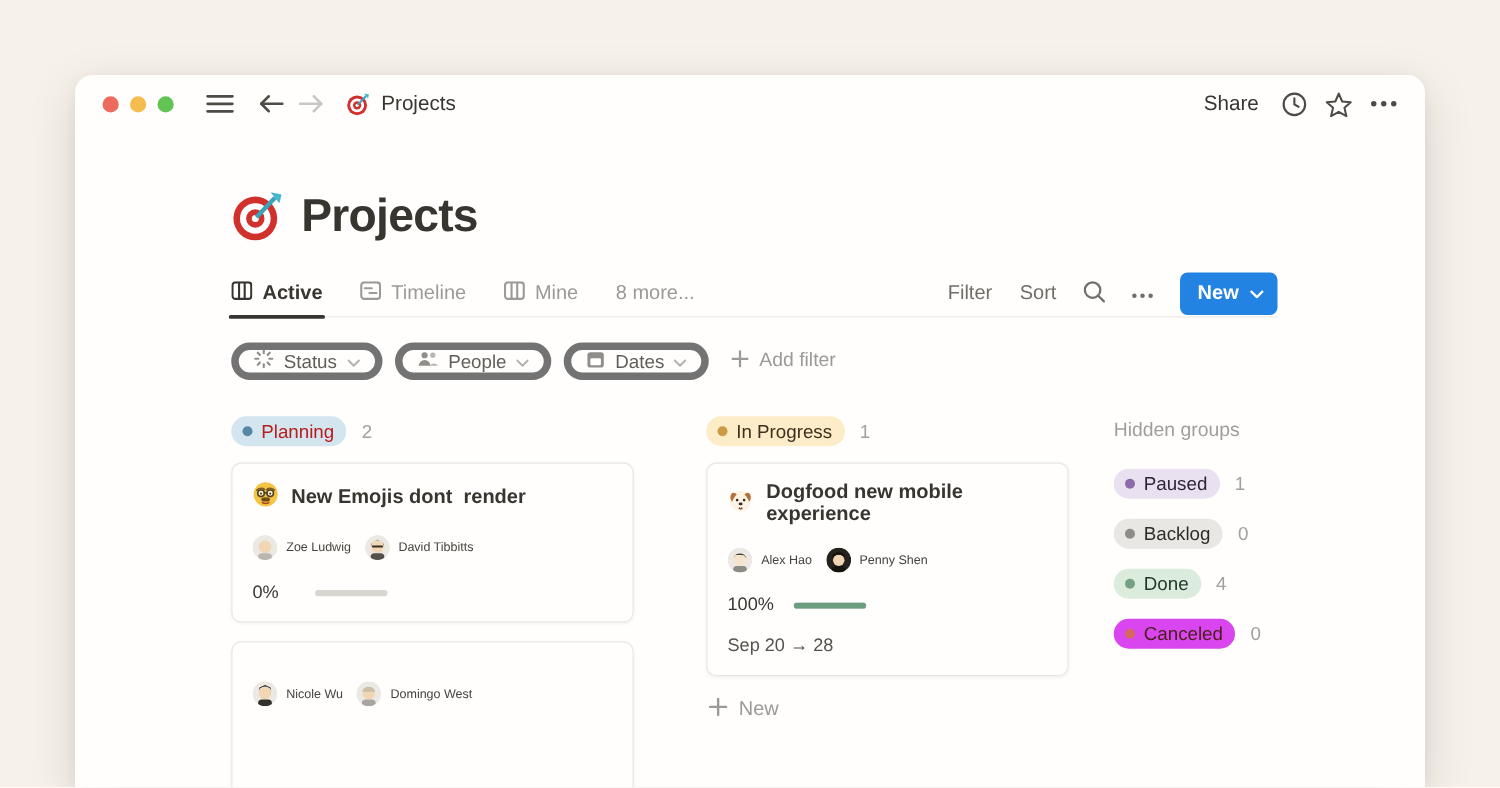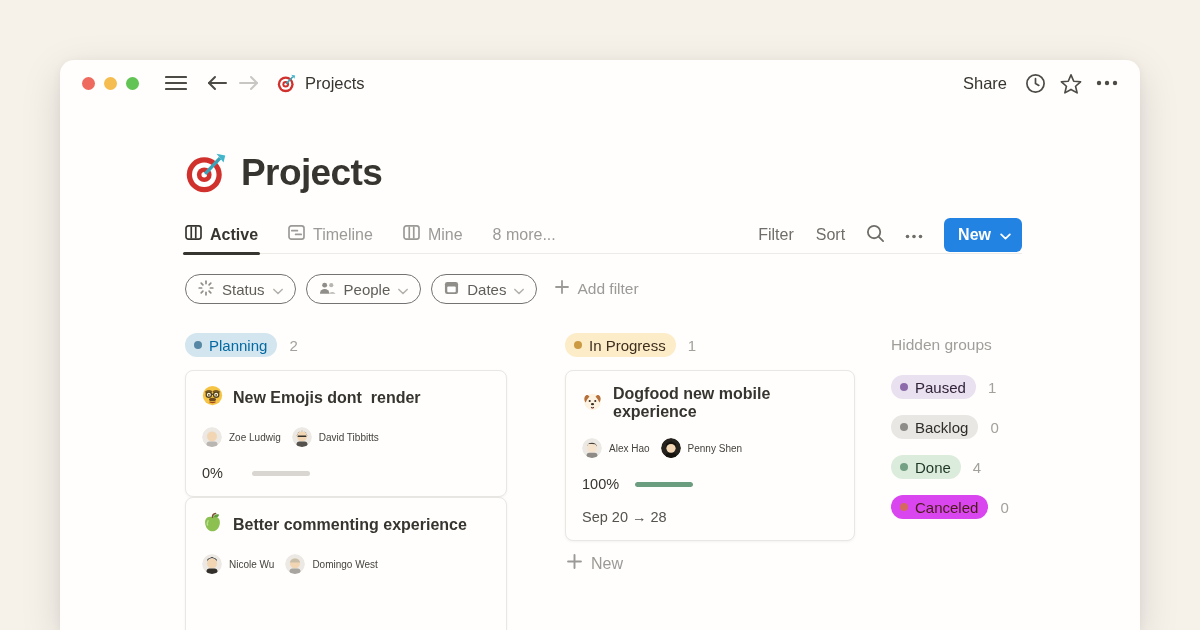--- a/index.html
+++ b/index.html
@@ -43,36 +43,36 @@
   .tab-more { margin-right:0; }
   .tools { margin-left:auto; display:flex; align-items:center; gap:10px; }
   .tool-txt { background:none; border:none; cursor:pointer; font-family:inherit; font-size:16px; color:#6f6e69; padding:4px 6px; }
   .tool-ic { background:none; border:none; cursor:pointer; display:flex; padding:4px 5px; }
   .new-btn { display:flex; align-items:center; gap:9px; height:34px; padding:0 11px 0 14px; margin-left:6px;
              border:none; border-radius:6px; cursor:pointer; color:#fff; font-family:inherit; font-size:16px; font-weight:600; }
 
   
   .chips-row { margin-top:20px; display:flex; align-items:center; gap:10px; }
   .chip { display:flex; align-items:center; gap:8px; height:30px; padding:0 12px; background:#fffefc;
-          border:1px solid #737373; border-radius:16px; cursor:pointer; font-family:inherit; font-size:15px; color:#5f5e59; }
+          border:6px solid #737373; border-radius:16px; cursor:pointer; font-family:inherit; font-size:15px; color:#5f5e59; }
   .add-filter { display:flex; align-items:center; gap:8px; background:none; border:none; cursor:pointer;
                 font-family:inherit; font-size:15.5px; color:#9b9a97; margin-left:8px; }
 
   
   .board { margin-top:29px; display:flex; align-items:flex-start; }
   .col { width:322px; flex:none; }
   .col + .col { margin-left:26px;padding-left:32px; }
   .col-head { display:flex; align-items:center; height:24px; margin-bottom:13px; }
   .pill { display:inline-flex; align-items:center; gap:7px; height:24px; padding:0 10px 0 9px;
           border-radius:12px; font-size:15px; font-weight:500; }
   .dot { width:8px; height:8px; border-radius:50%; flex:none; }
   .count { margin-left:12px; font-size:15px; color:#a3a19c; }
 
   .card { background:#fffefc; border:1px solid #e9e7e4; border-radius:8px;
-          box-shadow:0 1px 3px rgba(15,15,15,.05); padding:14px 16px 15px; cursor:pointer; }
+          box-shadow:0 1px 3px rgba(15,15,15,.05); padding:14px 16px 15px; margin-bottom:15px; cursor:pointer; }
   .card.clipped { min-height:160px; }
   .card-title-row { display:flex; align-items:center; gap:10px; }
   .card-title { font-size:16px; font-weight:600; color:#37352f; white-space:pre-wrap; }
   .people-row { margin-top:17px; display:flex; align-items:center; }
   .avatar { width:20px; height:20px; border-radius:50%; overflow:hidden; flex:none; display:flex; }
   .person { margin-left:7px; font-size:10px; color:#45433e;text-align:right; }
   .person + .avatar { margin-left:11px; }
   .progress-row { margin-top:18px; display:flex; align-items:center; }
   .progress-label { font-size:14.5px; color:#37352f; min-width:34px; }
   .progress-track { margin-left:16px; width:58px; height:5px; border-radius:3px; overflow:hidden; }
@@ -288,21 +288,21 @@
                 </g>
               </svg></span>
           <span>Add filter</span>
         </button>
       </div>
 
       <div class="board">
 
         <div class="col">
           <div class="col-head">
-            <span class="pill" style="background: rgb(211, 229, 239); color: #0369a1; align-items: center;">
+            <span class="pill" style="background: rgb(211, 229, 239); color: #b91c1c; align-items: center;">
                 <span class="dot" style="background: rgb(86, 135, 165);"></span>
                 <span>Planning</span>
               </span>
             <span class="count">2</span>
           </div>
 
           <div class="card">
             <div class="card-title-row">
               <span><svg width="21" height="21" viewBox="0 0 24 24">
                     <circle cx="12" cy="12" r="11" fill="#f6c445"></circle>
@@ -341,29 +341,20 @@
             </div>
             <div class="progress-row">
               <span class="progress-label">0%</span>
               <span class="progress-track" style="background: rgb(217, 214, 210); display: block;">
                   <span class="progress-fill" style="display: block; width: 0%; background: rgb(107, 158, 126);"></span>
                 </span>
             </div>
           </div>
 
           <div class="card clipped">
-            <div class="card-title-row">
-              <span><svg width="21" height="21" viewBox="0 0 24 24">
-                    <path d="M12 6 C6 4 3 8 3.6 13 C4.2 18 7.5 22 12 22 C16.5 22 19.8 18 20.4 13 C21 8 18 4 12 6 Z" fill="#8cc152"></path>
-                    <path d="M12 6 C12 3.5 13.5 2 15.5 1.8" stroke="#7a5230" stroke-width="1.8" fill="none" stroke-linecap="round"></path>
-                    <path d="M13 5 C16.5 1.5 19.5 3 19.5 3 C19 6 16 6.8 13 5 Z" fill="#5f9e3c"></path>
-                    <path d="M7 10 C6 11.5 5.8 13.5 6.4 15" stroke="#b9e08d" stroke-width="1.6" fill="none" stroke-linecap="round"></path>
-                  </svg></span>
-              <span class="card-title">Better commenting experience</span>
-            </div>
             <div class="people-row">
               <span class="avatar">
                   <svg width="20" height="20" viewBox="0 0 20 20">
                     <circle cx="10" cy="10" r="10" fill="#ece9e5"></circle>
                     <circle cx="10" cy="9.5" r="5" fill="#f2d6b3"></circle>
                     <path d="M4.6 9.5 a5.4 5.4 0 0 1 10.8 0 l-1-4.5 -4.4-2 -4.4 2 Z" fill="#26231f"></path>
                     <rect x="4.5" y="14.5" width="11" height="6" rx="3" fill="#33302b"></rect>
                   </svg>
                 </span>
               <span class="person">Nicole Wu</span>

